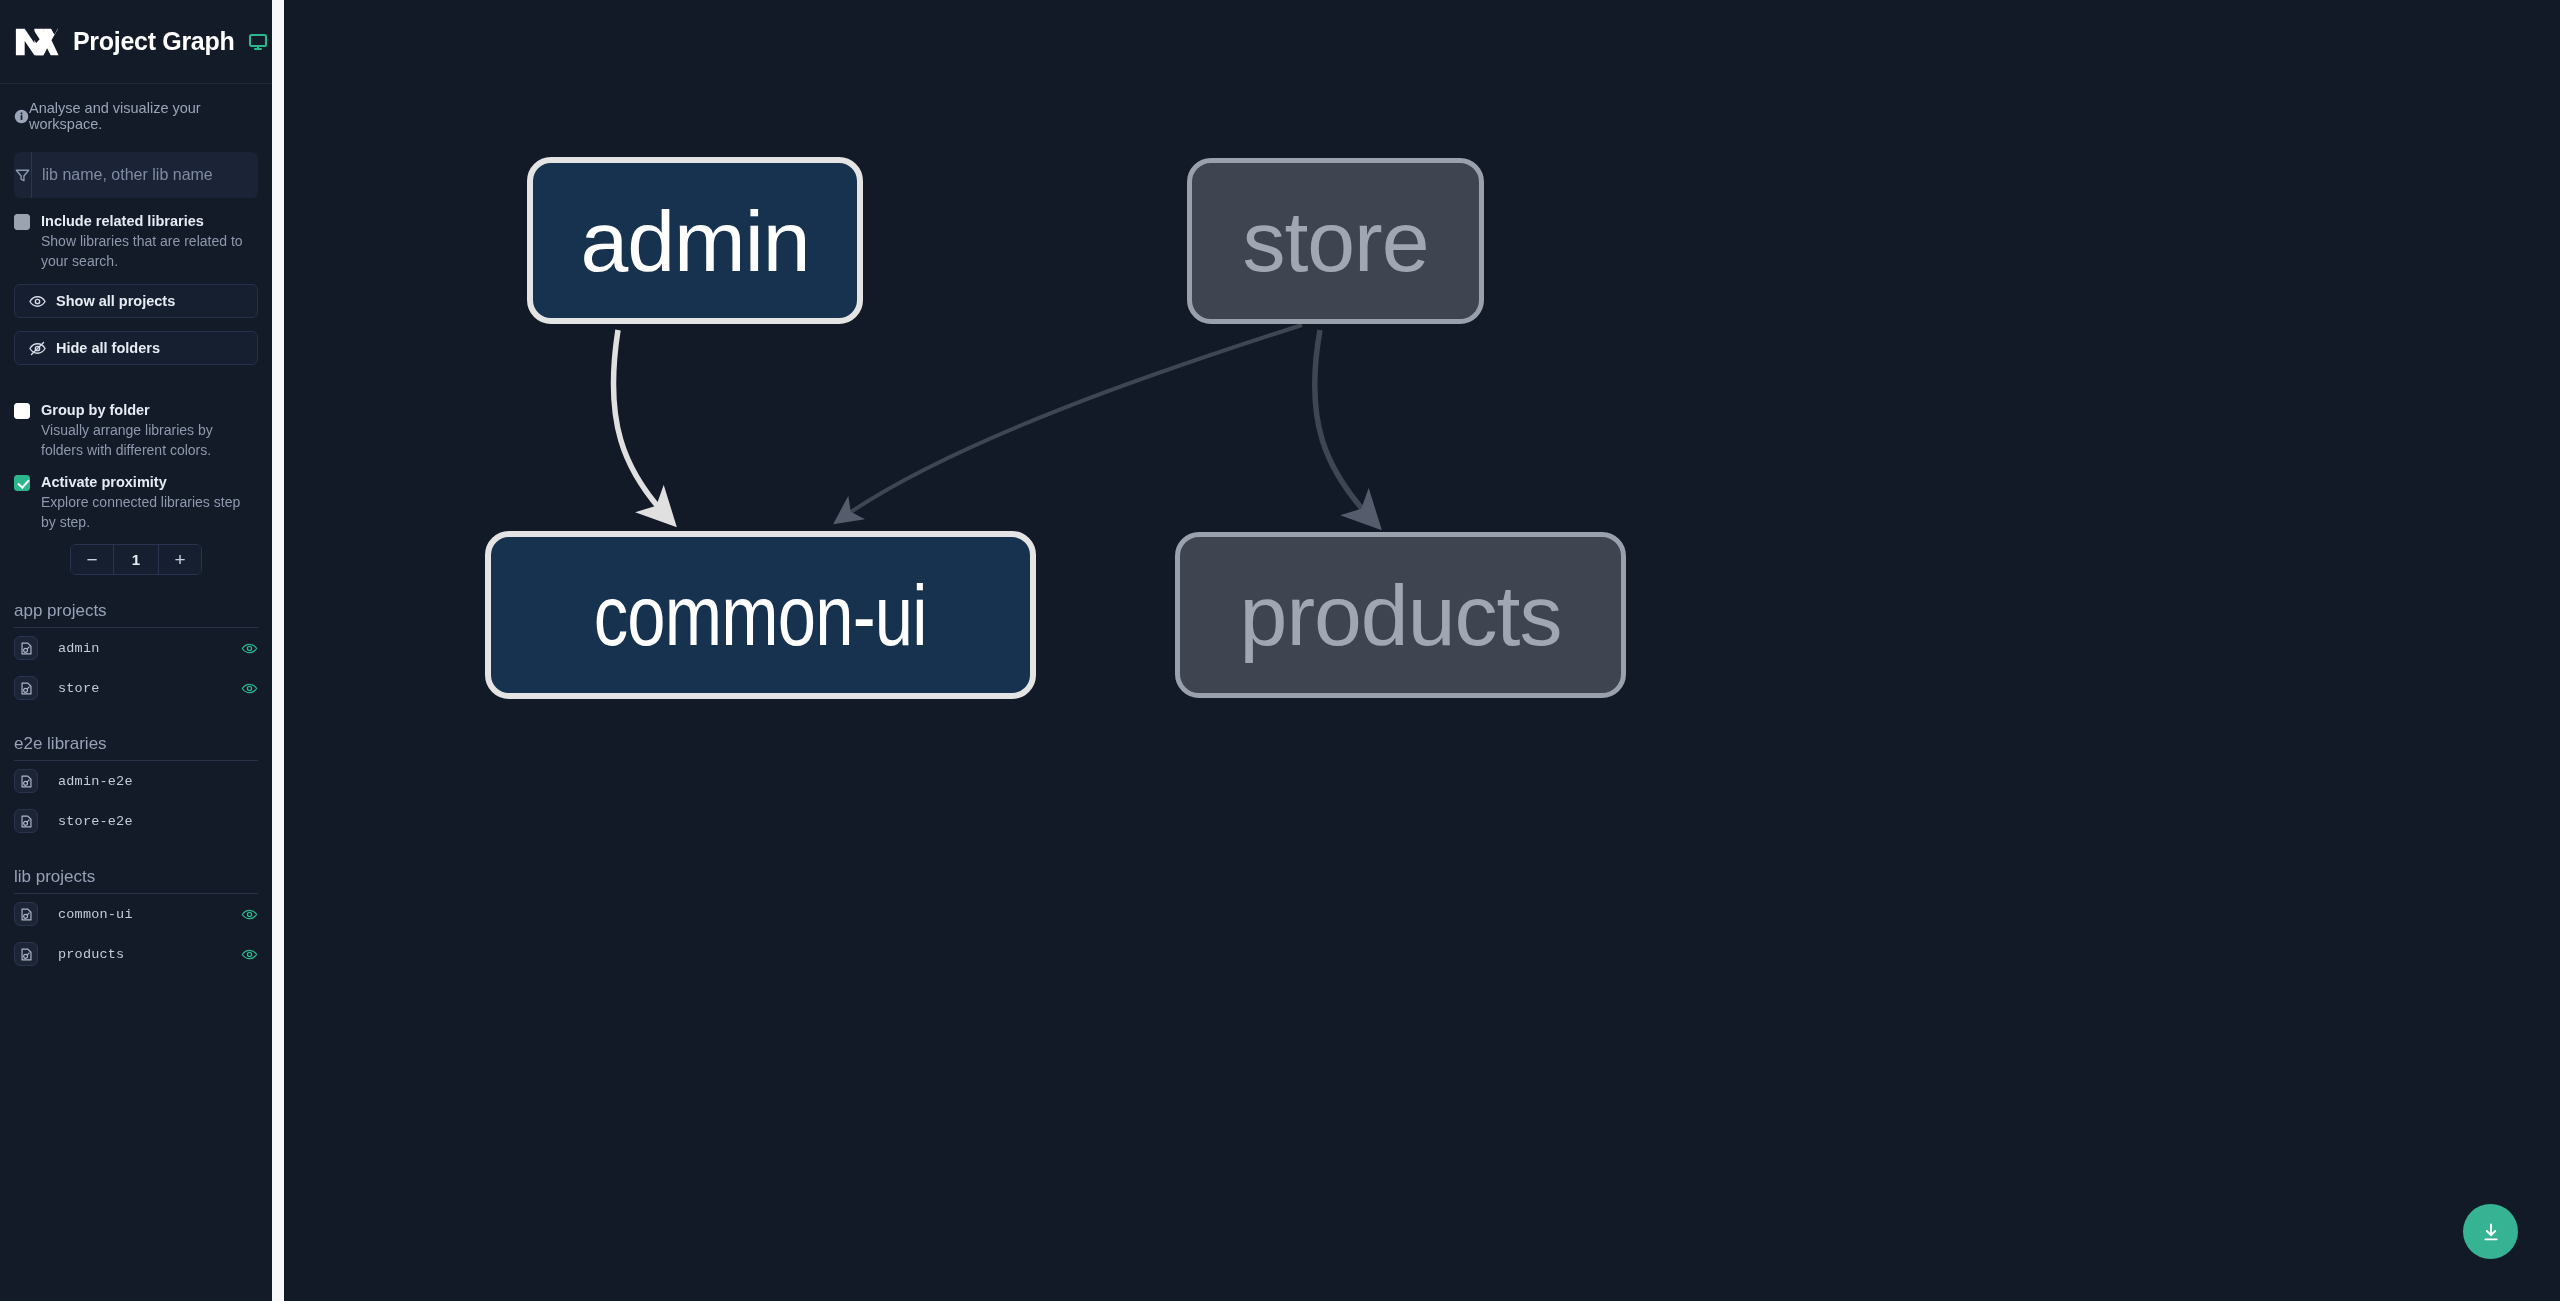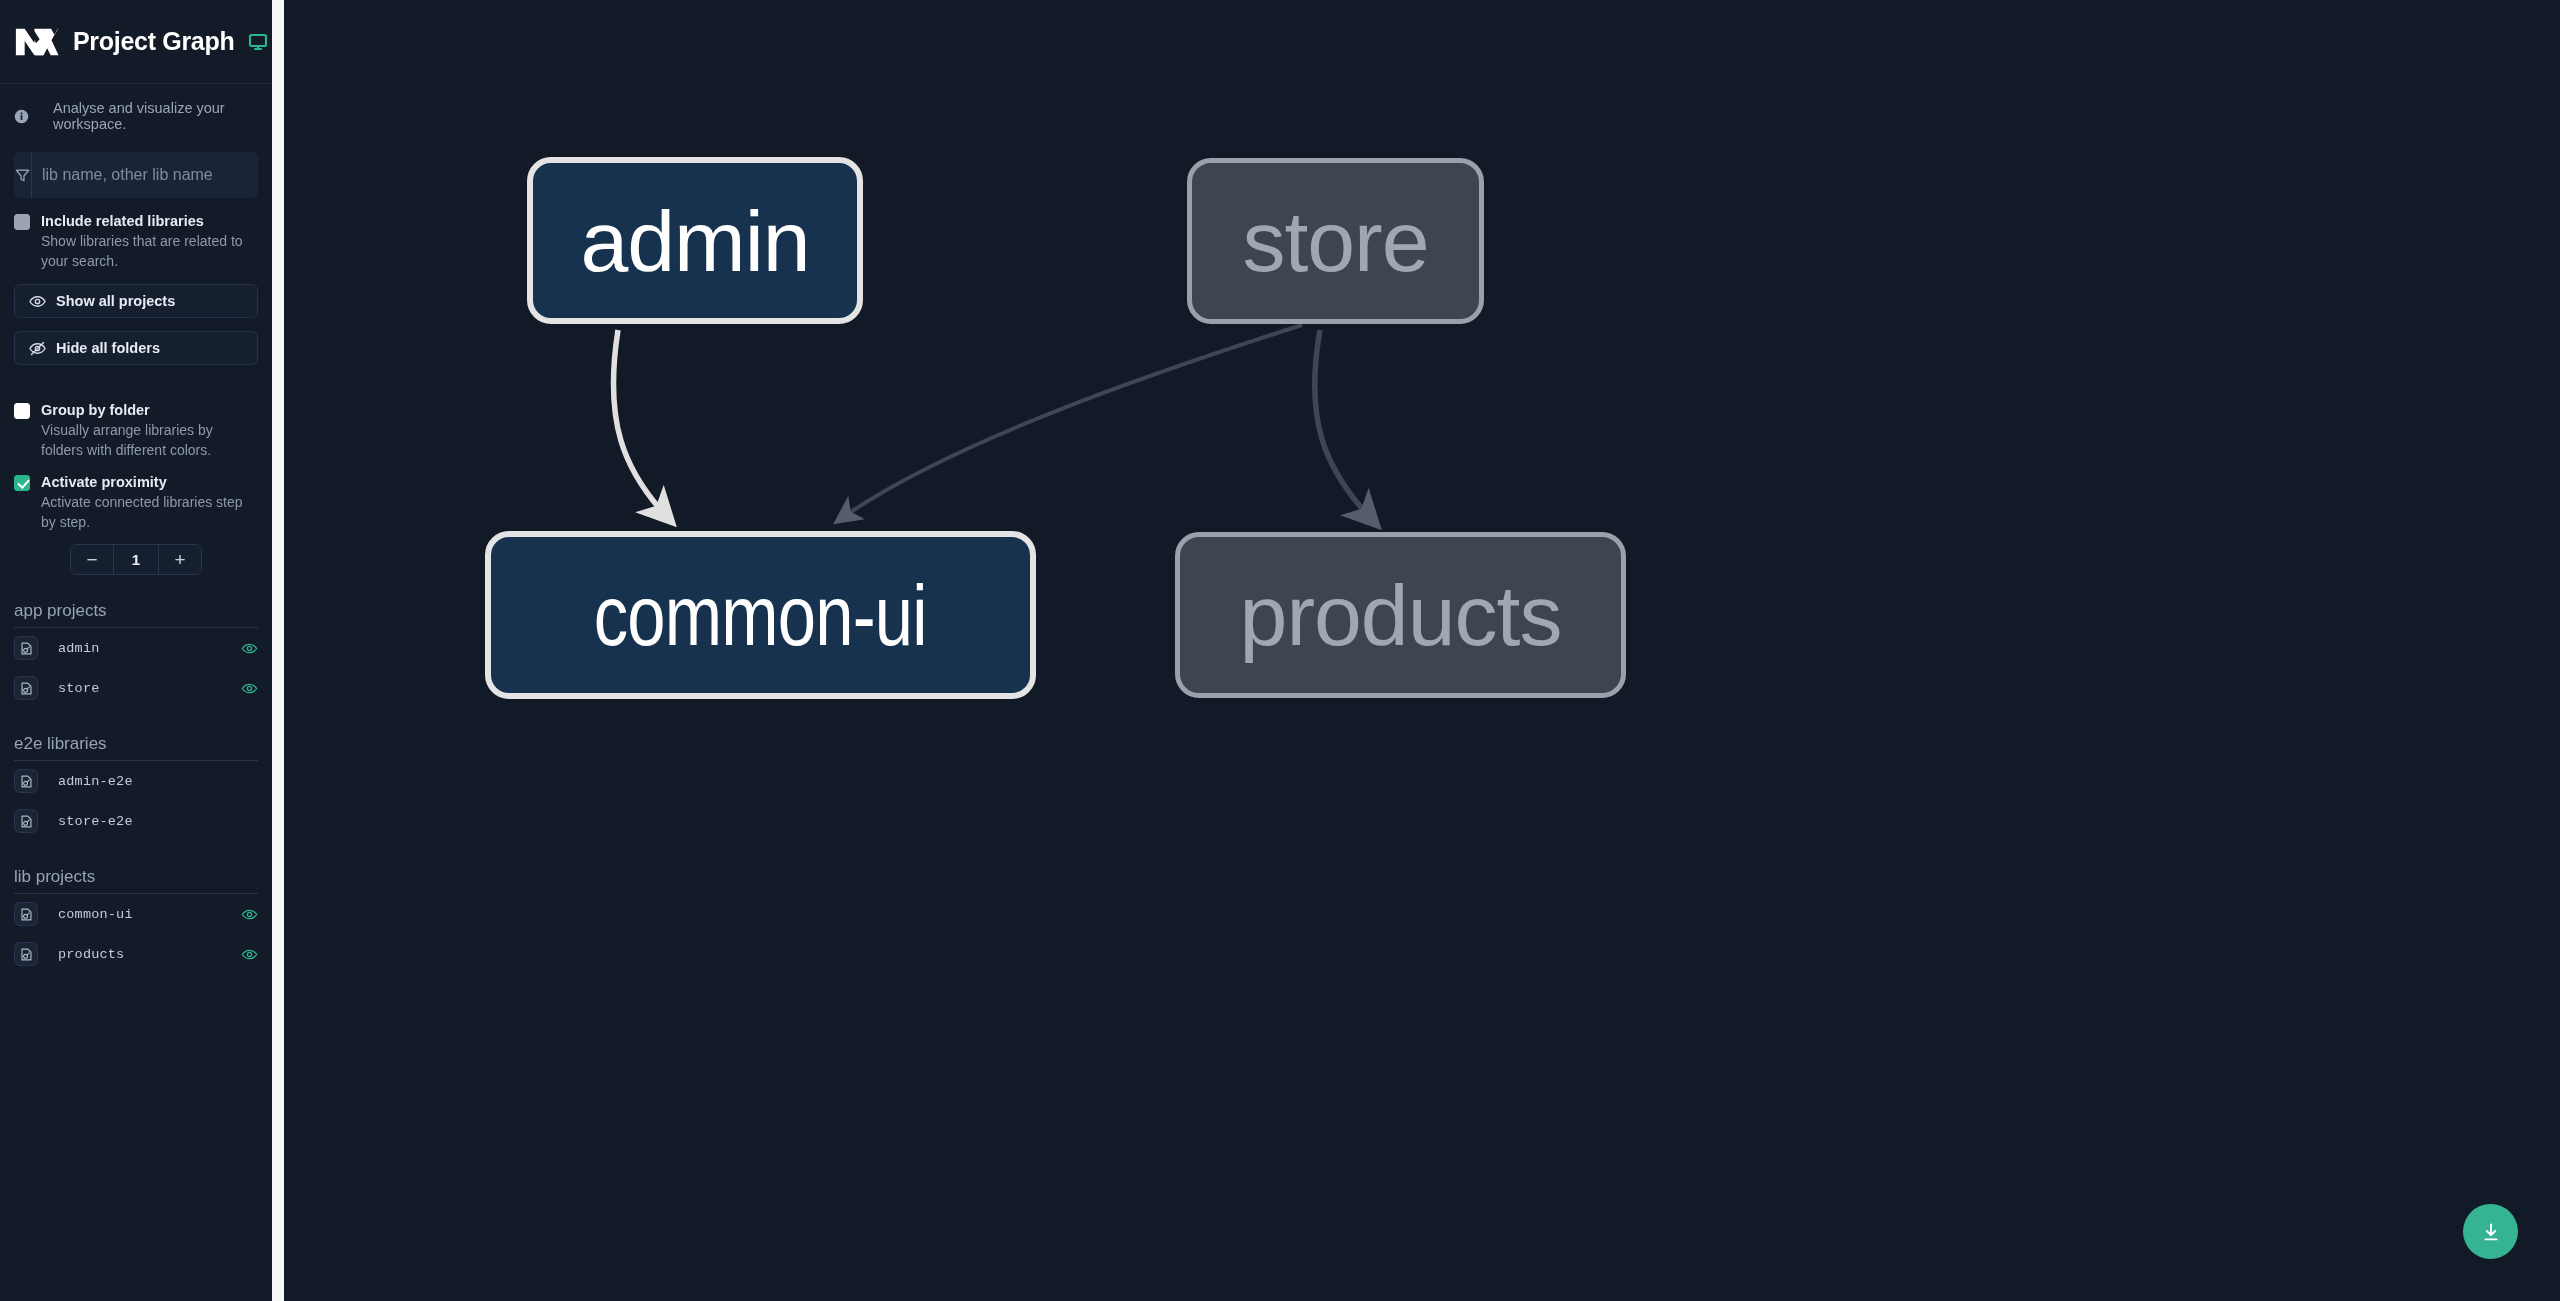--- a/index.html
+++ b/index.html
@@ -32,21 +32,21 @@
     color: #ffffff;
     font-size: 25px;
     font-weight: bold;
     letter-spacing: -0.3px;
     margin-left: 13px;
     white-space: nowrap;
   }
   .monitor-icon { margin-left: 14px; width: 20px; height: 20px; display:block; }
 
   .sb-tagline {
-    display: flex; align-items: center; gap: 24px;
+    display: flex; align-items: center; gap: 0;
     padding: 16px 14px 12px 14px;
     color: #9aa5b8;
     font-size: 14.5px;
   }
   .info-icon { width: 15px; height: 15px; flex: 0 0 15px; display:block; }
 
   .search-row {
     margin: 8px 14px 0 14px;
     height: 46px;
     display: flex; align-items: stretch;
@@ -291,21 +291,21 @@
       <span class="opt-txt">
         <span class="opt-title">Group by folder</span>
         <div class="opt-desc">Visually arrange libraries by folders with different colors.</div>
       </span>
     </div>
 
     <div class="opt-block" style="margin-top:13px">
       <span class="cbx checked"></span>
       <span class="opt-txt">
         <span class="opt-title">Activate proximity</span>
-        <div class="opt-desc">Activate connected libraries step by step.</div>
+        <div class="opt-desc">Explore connected libraries step by step.</div>
       </span>
     </div>
 
     <div class="stepper">
       <div class="stepper-inner">
         <button class="step-btn">−</button>
         <div class="step-val">1</div>
         <button class="step-btn">+</button>
       </div>
     </div>

